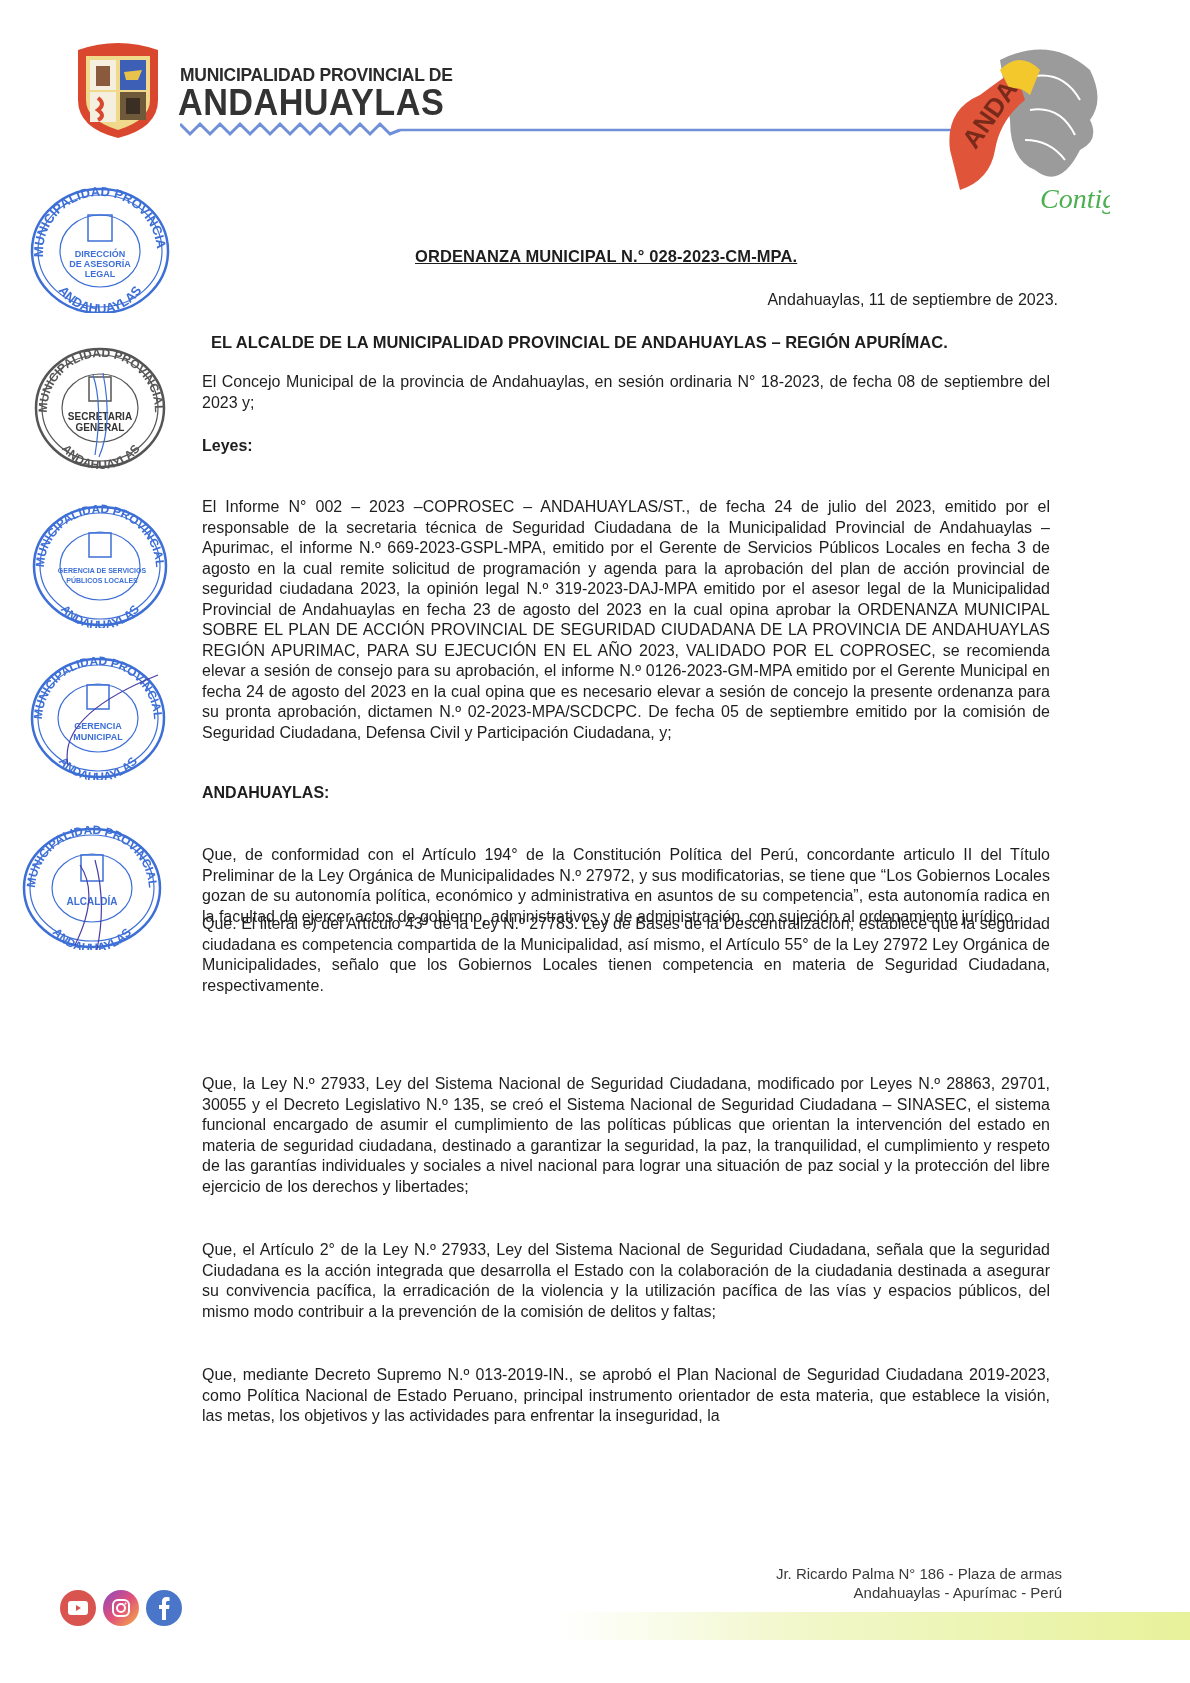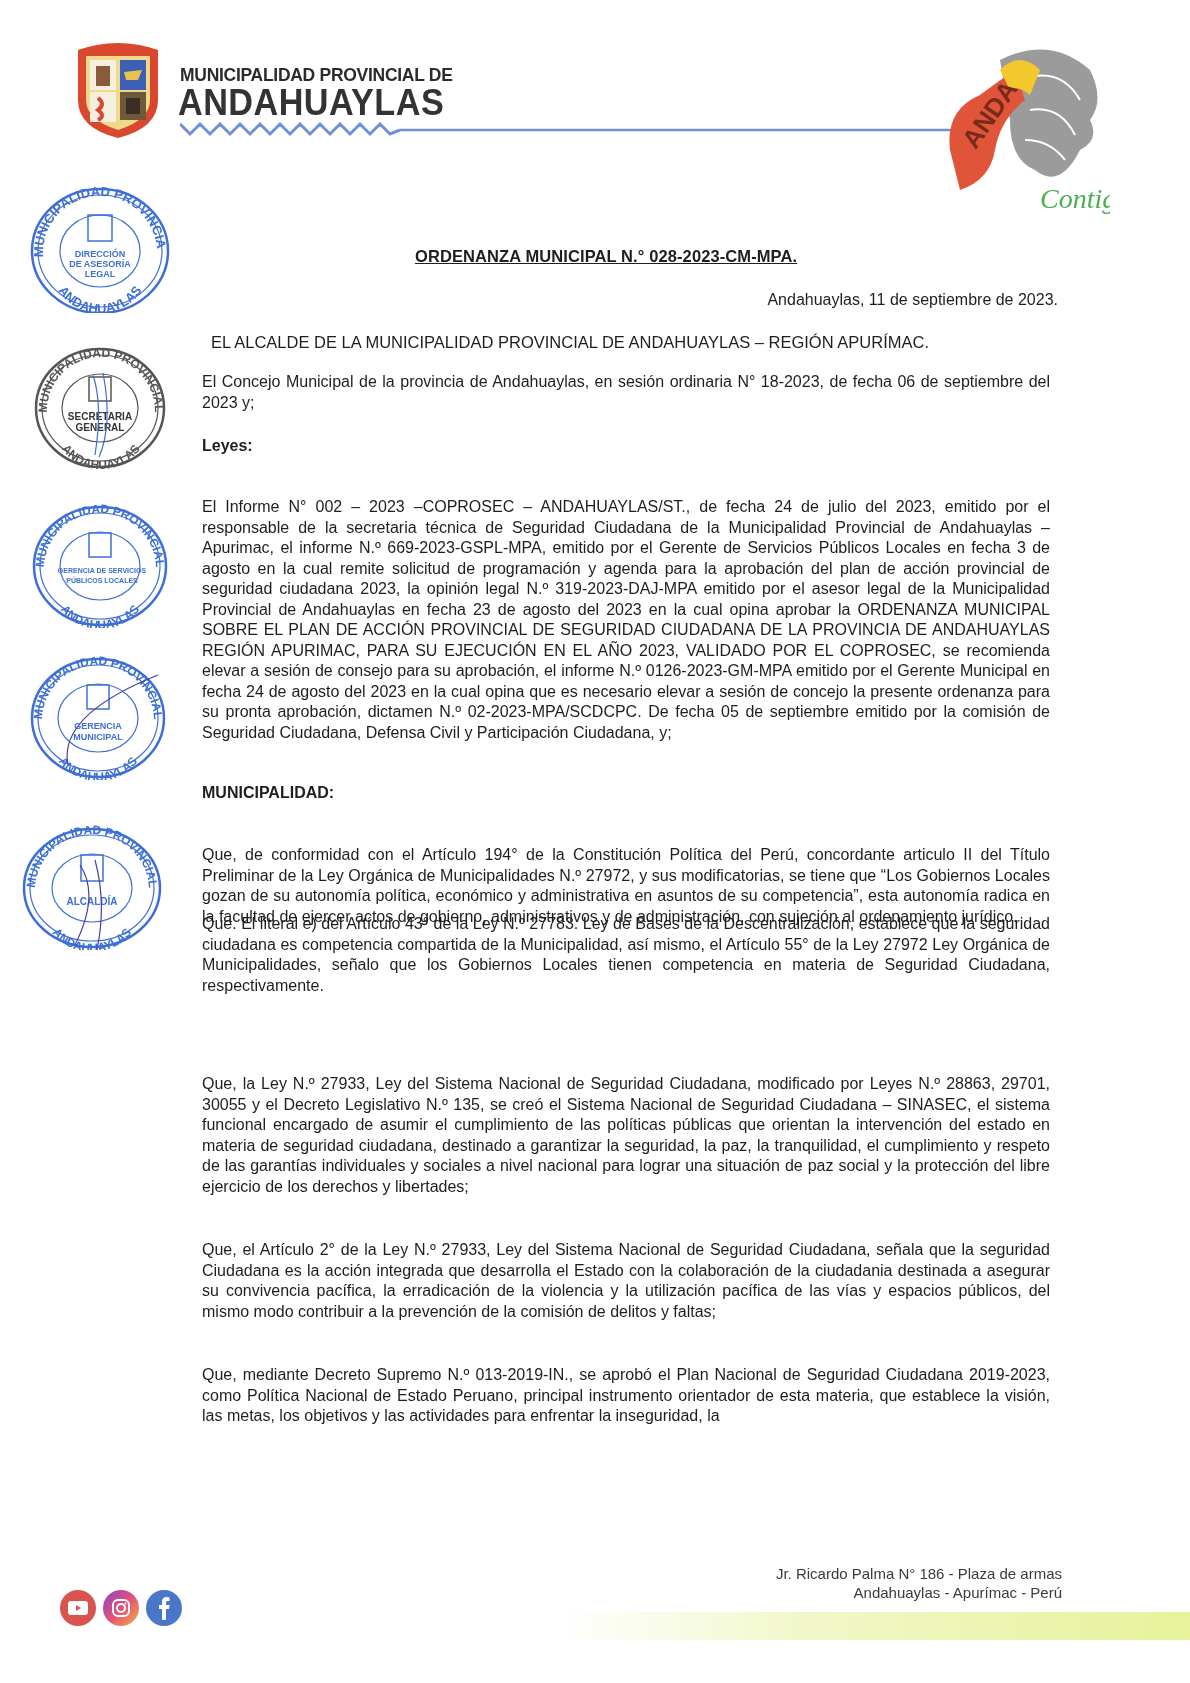--- a/index.html
+++ b/index.html
@@ -16,21 +16,21 @@
   .hdr-right-logo { position: absolute; left: 940px; top: 40px; width: 170px; height: 180px; }
 
   
   .stamp { position: absolute; }
   .stamp text { font-family: "Liberation Sans", sans-serif; font-weight: bold; }
 
   
   .title { position: absolute; left: 415px; top: 247px; font-size: 16.5px; font-weight: bold;
            text-decoration: underline; letter-spacing: 0.1px; }
   .date { position: absolute; right: 132px; top: 291px; font-size: 16px; }
-  .heading-main { position: absolute; left: 211px; top: 333px; font-size: 16.5px; font-weight: normal; }
+  .heading-main { position: absolute; left: 211px; top: 333px; font-size: 16.5px; font-weight: bold; }
 
   .content { position: absolute; left: 202px; width: 848px; font-size: 16px; line-height: 20.5px;
              text-align: justify; }
   .content p { margin: 0; }
   .sec-label { font-weight: bold; }
 
   
   .footer-addr { position: absolute; right: 128px; top: 1564px; text-align: right; font-size: 15px;
                  line-height: 19px; color: #3a3a3a; }
   .footer-bar { position: absolute; left: 560px; top: 1612px; width: 630px; height: 28px;
@@ -144,33 +144,33 @@
   <rect x="61" y="30" width="22" height="26" fill="none" stroke="#3d6fd6" stroke-width="1.5"></rect>
   <text x="72" y="80" font-size="10" fill="#3d6fd6" text-anchor="middle">ALCALDÍA</text>
   <path d="M60 40 Q80 70 55 120 M75 35 Q90 90 70 150" stroke="#4a3fa8" stroke-width="1.2" fill="none"></path>
 </svg>
 
 <div class="title">ORDENANZA MUNICIPAL N.° 028-2023-CM-MPA.</div>
 <div class="date">Andahuaylas, 11 de septiembre de 2023.</div>
 <div class="heading-main">EL ALCALDE DE LA MUNICIPALIDAD PROVINCIAL DE ANDAHUAYLAS – REGIÓN APURÍMAC.</div>
 
 <div class="content" style="top:372px">
-  <p>El Concejo Municipal de la provincia de Andahuaylas, en sesión ordinaria N° 18-2023, de fecha 06 de septiembre del 2023 y;</p>
+  <p>El Concejo Municipal de la provincia de Andahuaylas, en sesión ordinaria N° 18-2023, de fecha 08 de septiembre del 2023 y;</p>
 </div>
 
 <div class="content" style="top:436px">
   <p class="sec-label">Leyes:</p>
 </div>
 
 <div class="content" style="top:497px">
   <p>El Informe N° 002 – 2023 –COPROSEC – ANDAHUAYLAS/ST., de fecha 24 de julio del 2023, emitido por el responsable de la secretaria técnica de Seguridad Ciudadana de la Municipalidad Provincial de Andahuaylas – Apurimac, el informe N.º 669-2023-GSPL-MPA, emitido por el Gerente de Servicios Públicos Locales en fecha 3 de agosto en la cual remite solicitud de programación y agenda para la aprobación del plan de acción provincial de seguridad ciudadana 2023, la opinión legal N.º 319-2023-DAJ-MPA emitido por el asesor legal de la Municipalidad Provincial de Andahuaylas en fecha 23 de agosto del 2023 en la cual opina aprobar la ORDENANZA MUNICIPAL SOBRE EL PLAN DE ACCIÓN PROVINCIAL DE SEGURIDAD CIUDADANA DE LA PROVINCIA DE ANDAHUAYLAS REGIÓN APURIMAC, PARA SU EJECUCIÓN EN EL AÑO 2023, VALIDADO POR EL COPROSEC, se recomienda elevar a sesión de consejo para su aprobación, el informe N.º 0126-2023-GM-MPA emitido por el Gerente Municipal en fecha 24 de agosto del 2023 en la cual opina que es necesario elevar a sesión de concejo la presente ordenanza para su pronta aprobación, dictamen N.º 02-2023-MPA/SCDCPC. De fecha 05 de septiembre emitido por la comisión de Seguridad Ciudadana, Defensa Civil y Participación Ciudadana, y;</p>
 </div>
 
 <div class="content" style="top:783px">
-  <p class="sec-label">MUNICIPALIDAD:</p>
+  <p class="sec-label">ANDAHUAYLAS:</p>
 </div>
 
 <div class="content" style="top:845px">
   <p>Que, de conformidad con el Artículo 194° de la Constitución Política del Perú, concordante articulo II del Título Preliminar de la Ley Orgánica de Municipalidades N.º 27972, y sus modificatorias, se tiene que “Los Gobiernos Locales gozan de su autonomía política, económico y administrativa en asuntos de su competencia”, esta autonomía radica en la facultad de ejercer actos de gobierno, administrativos y de administración, con sujeción al ordenamiento jurídico.</p>
 </div>
 <div class="content" style="top:914px">
   <p>Que. El literal e) del Artículo 43° de la Ley N.º 27783. Ley de Bases de la Descentralización, establece que la seguridad ciudadana es competencia compartida de la Municipalidad, así mismo, el Artículo 55° de la Ley 27972 Ley Orgánica de Municipalidades, señalo que los Gobiernos Locales tienen competencia en materia de Seguridad Ciudadana, respectivamente.</p>
 </div>
 <div class="content" style="top:1074px">
   <p>Que, la Ley N.º 27933, Ley del Sistema Nacional de Seguridad Ciudadana, modificado por Leyes N.º 28863, 29701, 30055 y el Decreto Legislativo N.º 135, se creó el Sistema Nacional de Seguridad Ciudadana – SINASEC, el sistema funcional encargado de asumir el cumplimiento de las políticas públicas que orientan la intervención del estado en materia de seguridad ciudadana, destinado a garantizar la seguridad, la paz, la tranquilidad, el cumplimiento y respeto de las garantías individuales y sociales a nivel nacional para lograr una situación de paz social y la protección del libre ejercicio de los derechos y libertades;</p>

